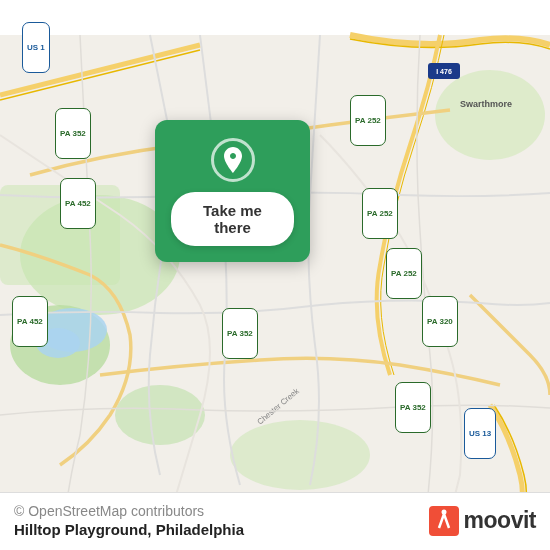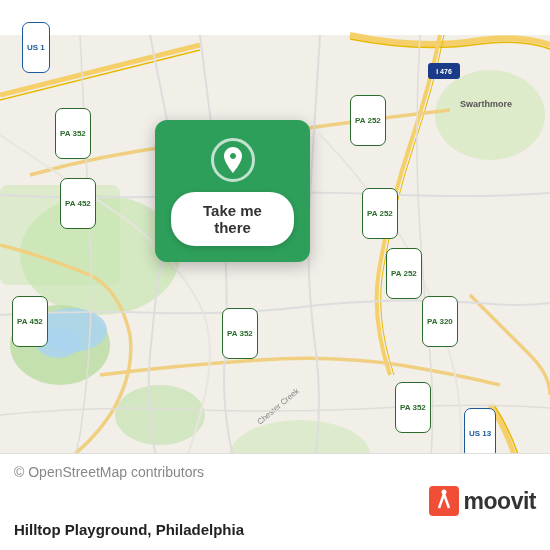--- a/index.html
+++ b/index.html
@@ -90,21 +90,20 @@
 
     #copyright-text {
       font-size: 14px;
       color: #888;
     }
 
     #location-name {
       font-size: 15px;
       font-weight: 600;
       color: #222;
-      margin-top: 39px;
     }
 
     #moovit-logo {
       display: flex;
       align-items: center;
       gap: 5px;
     }
 
     #moovit-text {
       font-size: 23px;

